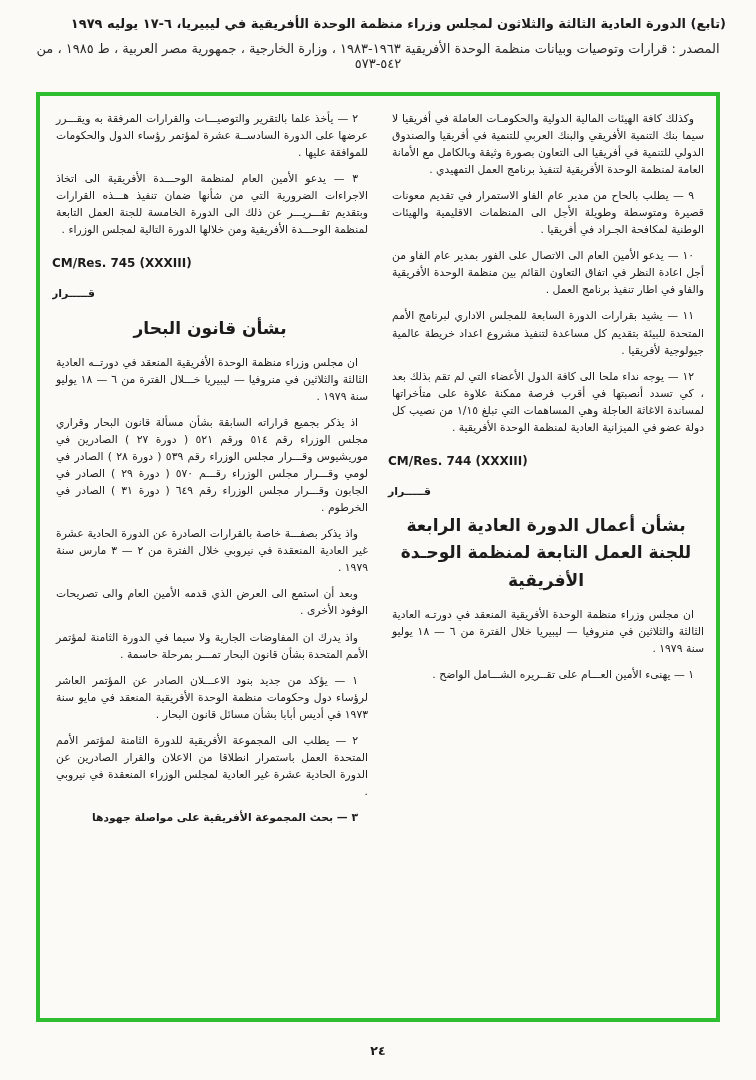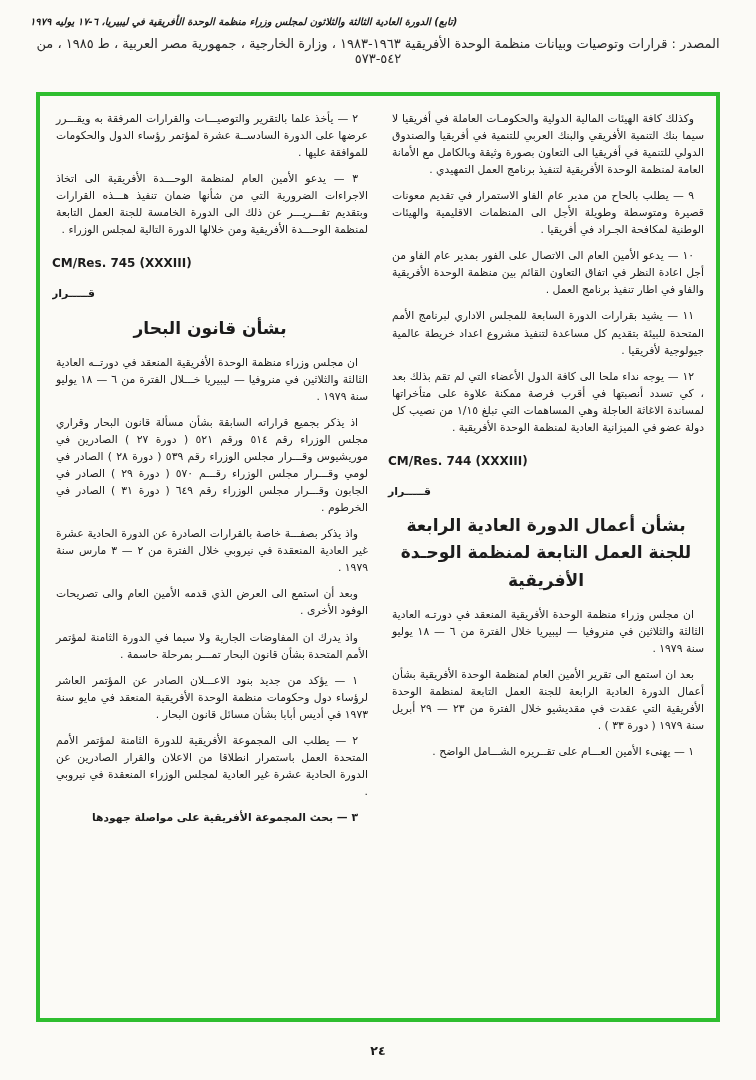--- a/index.html
+++ b/index.html
@@ -18,25 +18,24 @@
     box-sizing: border-box;
   }
   .header {
     position: absolute;
     top: 14px;
     right: 30px;
     left: 30px;
   }
   .h1 {
     font-weight: bold;
-    font-size: 10px;
-    text-align: left;
+    font-size: 13px;
+    text-align: right;
     letter-spacing: 0.2px;
     line-height: 1.5;
-    font-style: italic;
   }
   .h2 {
     font-size: 13px;
     text-align: center;
     margin-top: 7px;
     color: #2a2a2a;
   }
   .frame {
     position: absolute;
     top: 92px;
@@ -113,21 +112,20 @@
       <div class="col">
           <div class="blk p">وكذلك كافة الهيئات المالية الدولية والحكومـات العاملة في أفريقيا لا سيما بنك التنمية الأفريقي والبنك العربي للتنمية في أفريقيا والصندوق الدولي للتنمية في أفريقيا الى التعاون بصورة وثيقة وبالكامل مع الأمانة العامة لمنظمة الوحدة الأفريقية لتنفيذ برنامج العمل التمهيدي .</div>
           <div class="blk p">٩ — يطلب بالحاح من مدير عام الفاو الاستمرار في تقديم معونات قصيرة ومتوسطة وطويلة الأجل الى المنظمات الاقليمية والهيئات الوطنية لمكافحة الجـراد في أفريقيا .</div>
           <div class="blk p">١٠ — يدعو الأمين العام الى الاتصال على الفور بمدير عام الفاو من أجل اعادة النظر في اتفاق التعاون القائم بين منظمة الوحدة الأفريقية والفاو في اطار تنفيذ برنامج العمل .</div>
           <div class="blk p">١١ — يشيد بقرارات الدورة السابعة للمجلس الاداري لبرنامج الأمم المتحدة للبيئة بتقديم كل مساعدة لتنفيذ مشروع اعداد خريطة عالمية جيولوجية لأفريقيا .</div>
           <div class="blk p">١٢ — يوجه نداء ملحا الى كافة الدول الأعضاء التي لم تقم بذلك بعد ، كي تسدد أنصبتها في أقرب فرصة ممكنة علاوة على متأخراتها لمساندة الاغاثة العاجلة وهي المساهمات التي تبلغ ١/١٥ من نصيب كل دولة عضو في الميزانية العادية لمنظمة الوحدة الأفريقية .</div>
           <div class="blk res">CM/Res. 744 (XXXIII)</div>
           <div class="blk title">قـــــرار</div>
           <div class="blk subtitle">بشأن أعمال الدورة العادية الرابعة للجنة العمل التابعة لمنظمة الوحـدة الأفريقية</div>
           <div class="blk p">ان مجلس وزراء منظمة الوحدة الأفريقية المنعقد في دورتـه العادية الثالثة والثلاثين في منروفيا — ليبيريا خلال الفترة من ٦ — ١٨ يوليو سنة ١٩٧٩ .</div>
-          <div class="blk p">بعد ان استمع الى تقرير الأمين العام لمنظمة الوحدة الأفريقية بشأن أعمال الدورة العادية الرابعة للجنة العمل التابعة لمنظمة الوحدة الأفريقية التي عقدت في مقديشيو خلال الفترة من ٢٣ — ٢٩ أبريل سنة ١٩٧٩ ( دورة ٣٣ ) .</div>
           <div class="blk p">١ — يهنىء الأمين العـــام على تقــريره الشـــامل الواضح .</div>
         </div>
       <div class="col">
           <div class="blk p">٢ — يأخذ علما بالتقرير والتوصيـــات والقرارات المرفقة به ويقـــرر عرضها على الدورة السادســة عشرة لمؤتمر رؤساء الدول والحكومات للموافقة عليها .</div>
           <div class="blk p">٣ — يدعو الأمين العام لمنظمة الوحـــدة الأفريقية الى اتخاذ الاجراءات الضرورية التي من شأنها ضمان تنفيذ هـــذه القرارات وبتقديم تقـــريـــر عن ذلك الى الدورة الخامسة للجنة العمل التابعة لمنظمة الوحـــدة الأفريقية ومن خلالها الدورة التالية لمجلس الوزراء .</div>
           <div class="blk res">CM/Res. 745 (XXXIII)</div>
           <div class="blk title">قـــــرار</div>
           <div class="blk subtitle">بشأن قانون البحار</div>
           <div class="blk p">ان مجلس وزراء منظمة الوحدة الأفريقية المنعقد في دورتــه العادية الثالثة والثلاثين في منروفيا — ليبيريا خـــلال الفترة من ٦ — ١٨ يوليو سنة ١٩٧٩ .</div>
           <div class="blk p">اذ يذكر بجميع قراراته السابقة بشأن مسألة قانون البحار وقراري مجلس الوزراء رقم ٥١٤ ورقم ٥٢١ ( دورة ٢٧ ) الصادرين في موريشيوس وقـــرار مجلس الوزراء رقم ٥٣٩ ( دورة ٢٨ ) الصادر في لومي وقـــرار مجلس الوزراء رقـــم ٥٧٠ ( دورة ٢٩ ) الصادر في الجابون وقـــرار مجلس الوزراء رقم ٦٤٩ ( دورة ٣١ ) الصادر في الخرطوم .</div>

